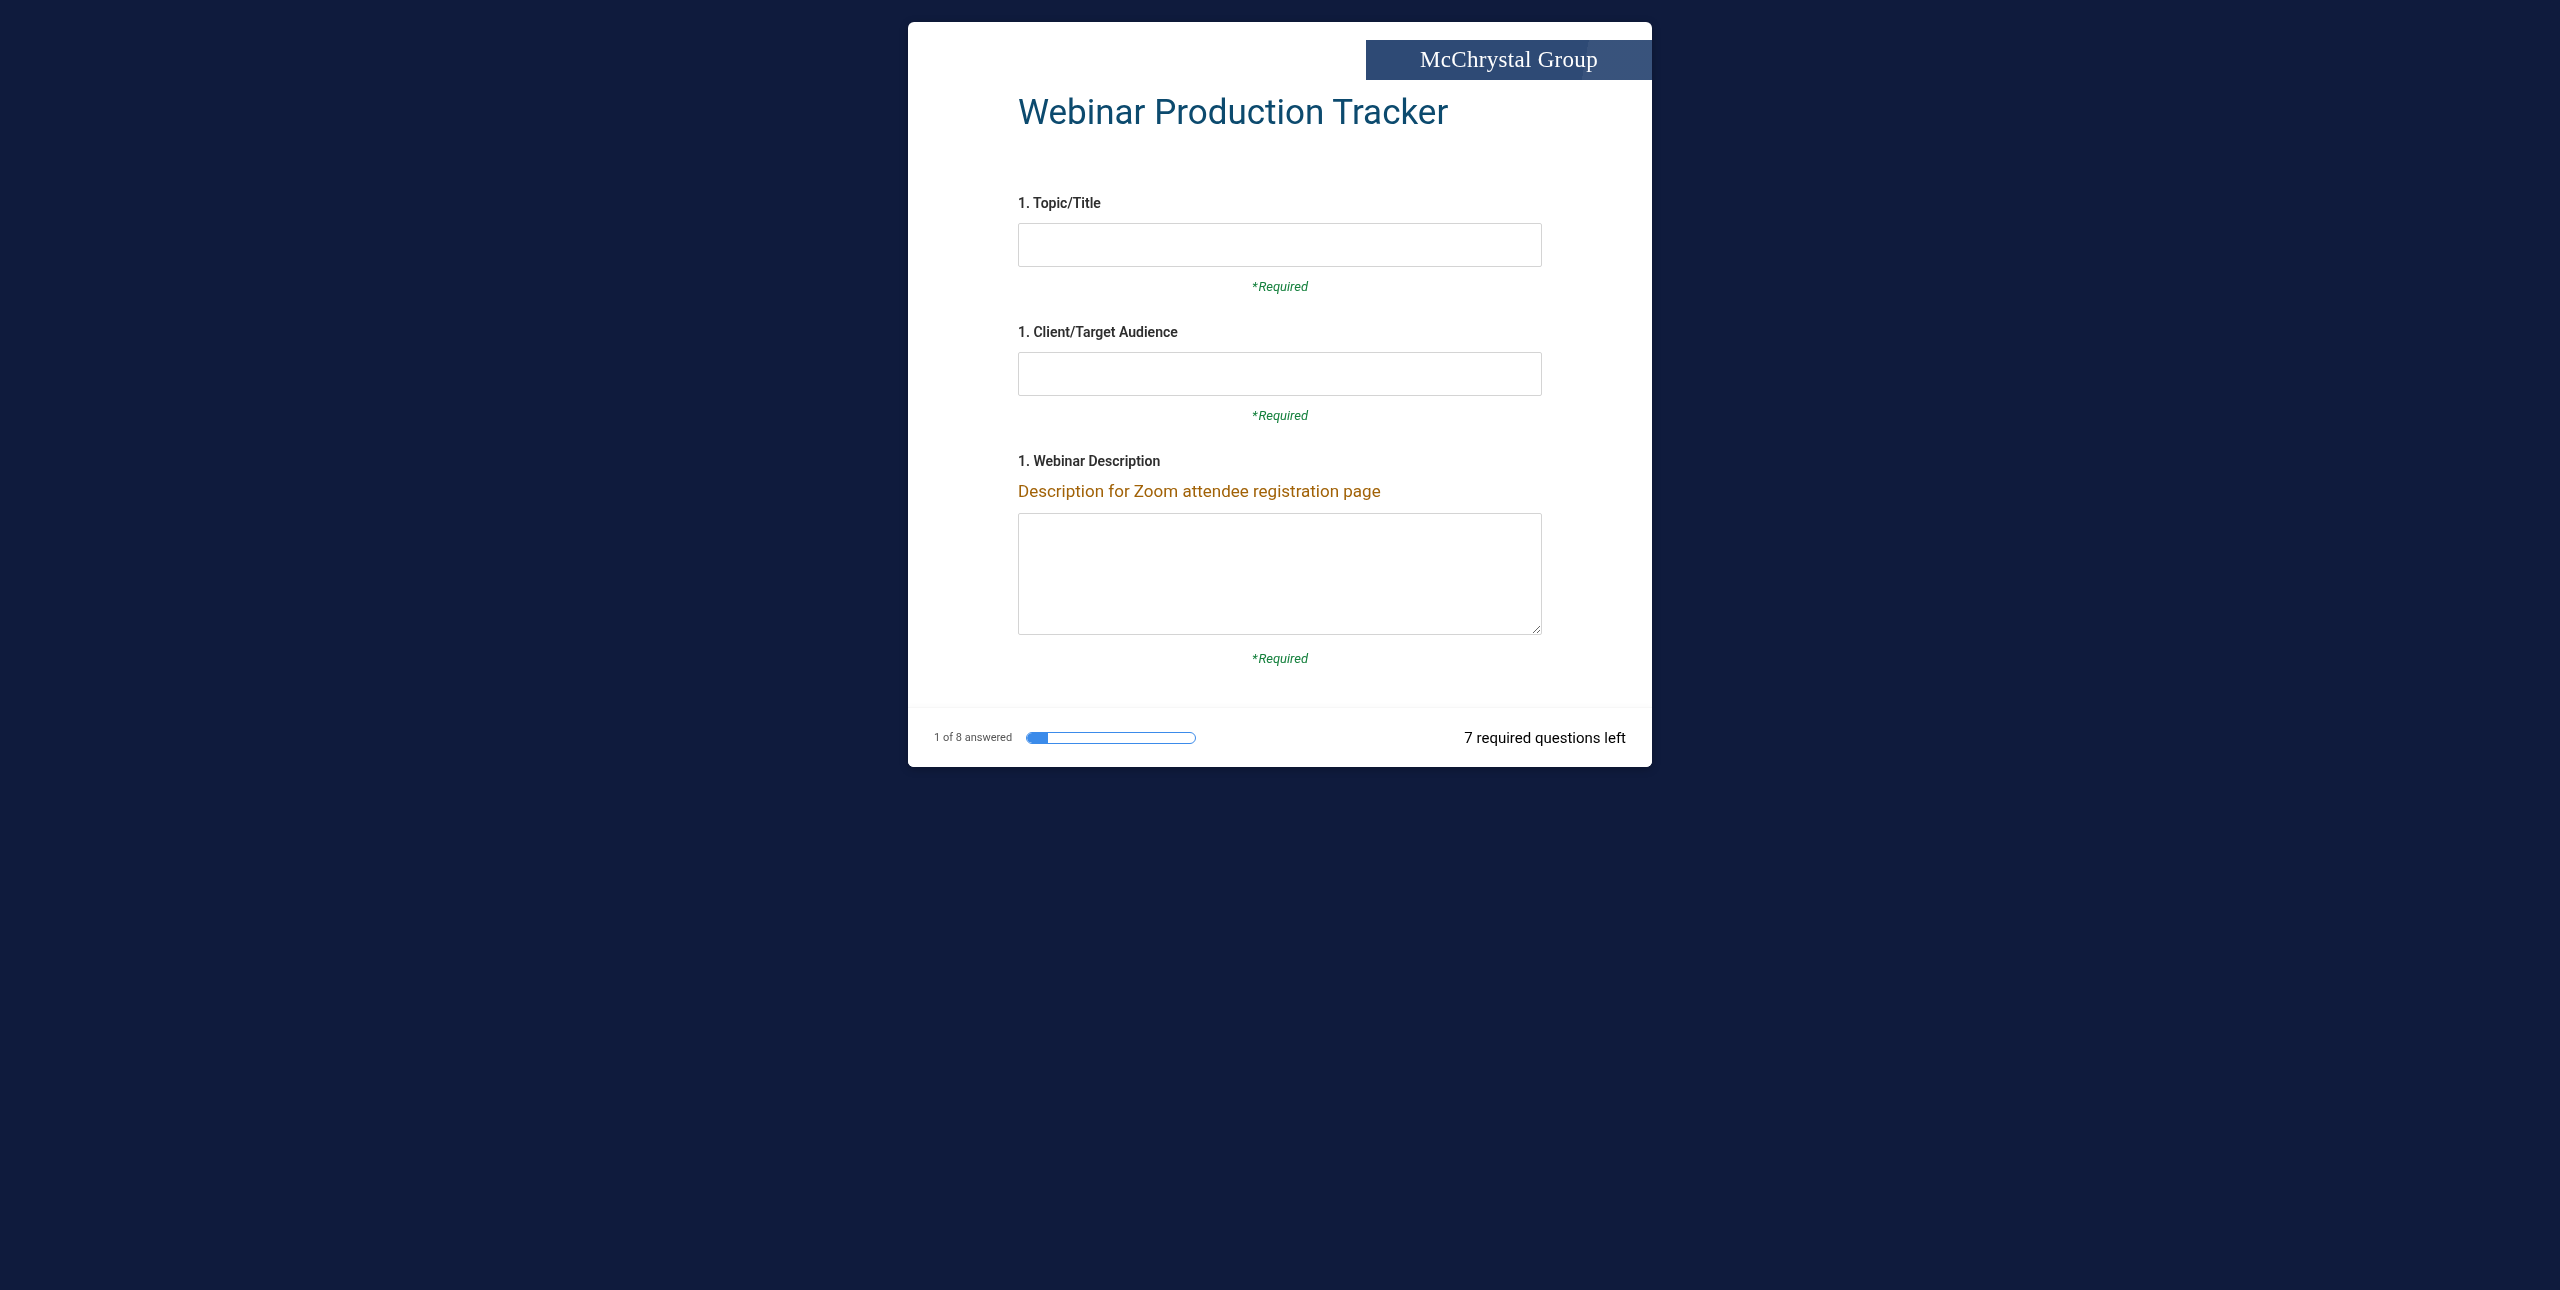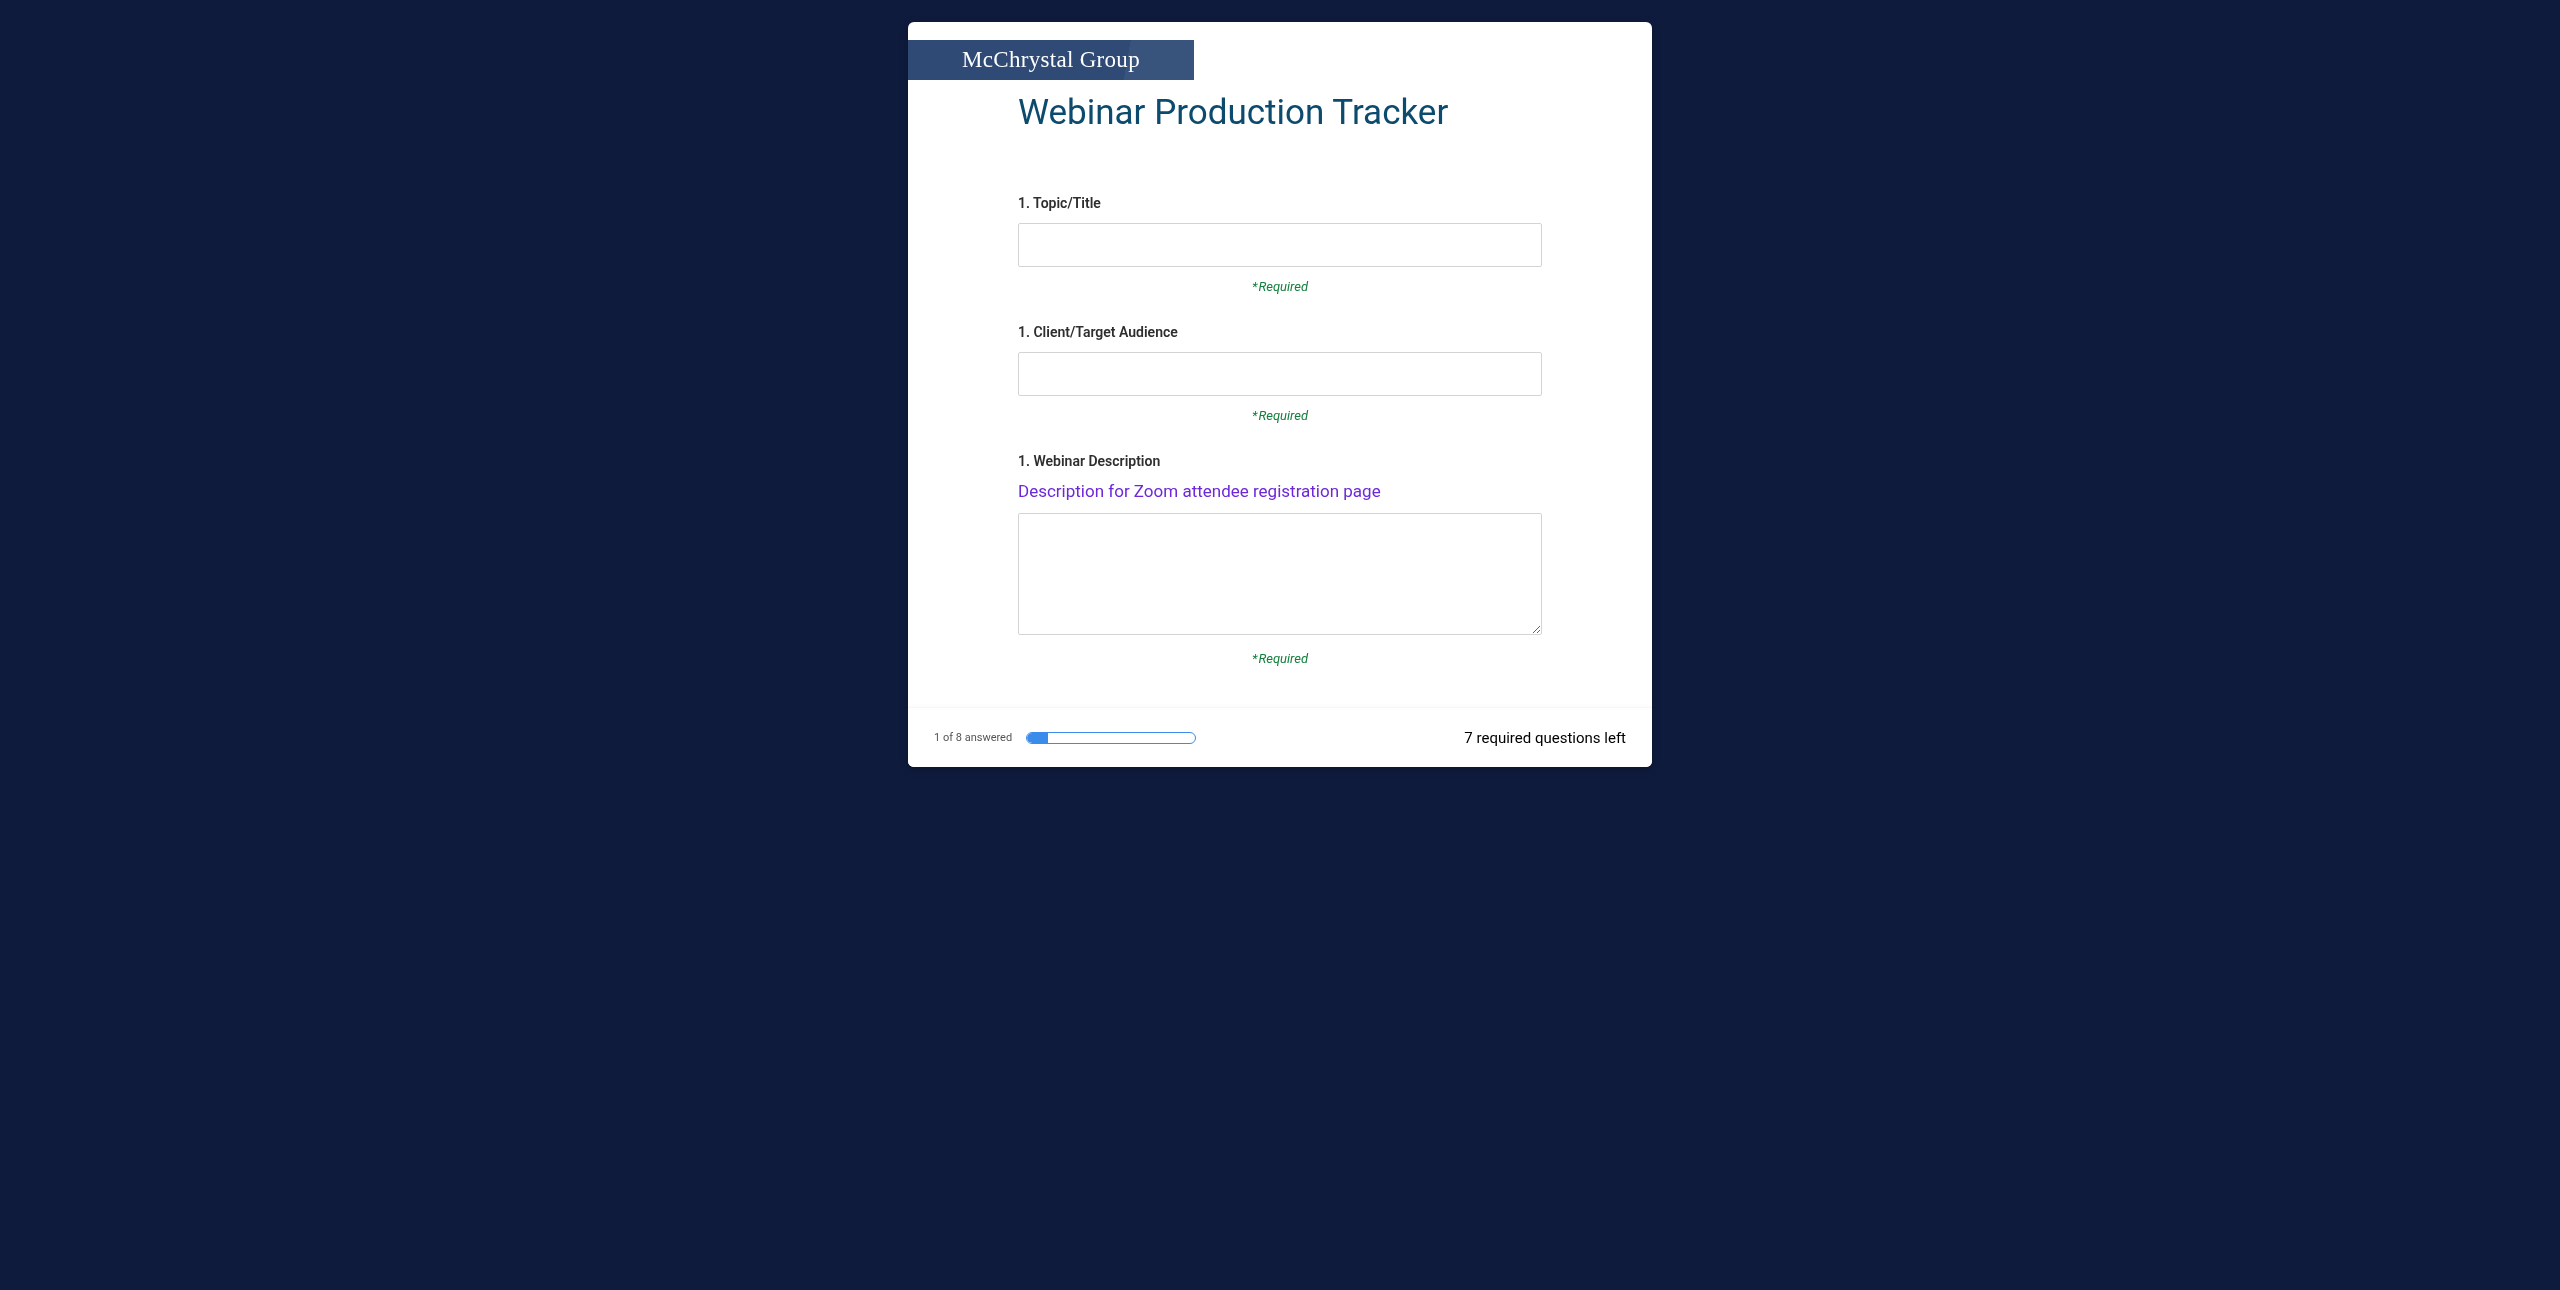--- a/index.html
+++ b/index.html
@@ -28,21 +28,21 @@
     overflow-y: auto;
     position: relative;
   }
   
   .scroll-area::-webkit-scrollbar { width: 12px; }
   .scroll-area::-webkit-scrollbar-track { background: transparent; }
   .scroll-area::-webkit-scrollbar-thumb { background: #c9c9c9; border-radius: 2px; }
 
   .logo-wrap {
     display: flex;
-    justify-content: flex-start;
+    justify-content: flex-end;
     padding-top: 18px;
   }
   .logo {
     width: 286px;
     height: 40px;
     background: #2e4a75;
     color: #ffffff;
     font-family: Georgia, "Times New Roman", serif;
     font-size: 23px;
     display: flex;
@@ -74,21 +74,21 @@
 
   .q { margin-bottom: 30px; }
   .q-label {
     font-size: 14px;
     font-weight: 600;
     color: #2e2e2e;
     margin-bottom: 12px;
   }
   .q-sub {
     font-size: 17px;
-    color: #6d28d9;
+    color: #a16207;
     font-weight: 400;
     margin-top: 4px;
     margin-bottom: 12px;
   }
   .text-input {
     width: 100%;
     height: 44px;
     border: 1px solid #d4d4d4;
     border-radius: 2px;
     font-size: 16px;

